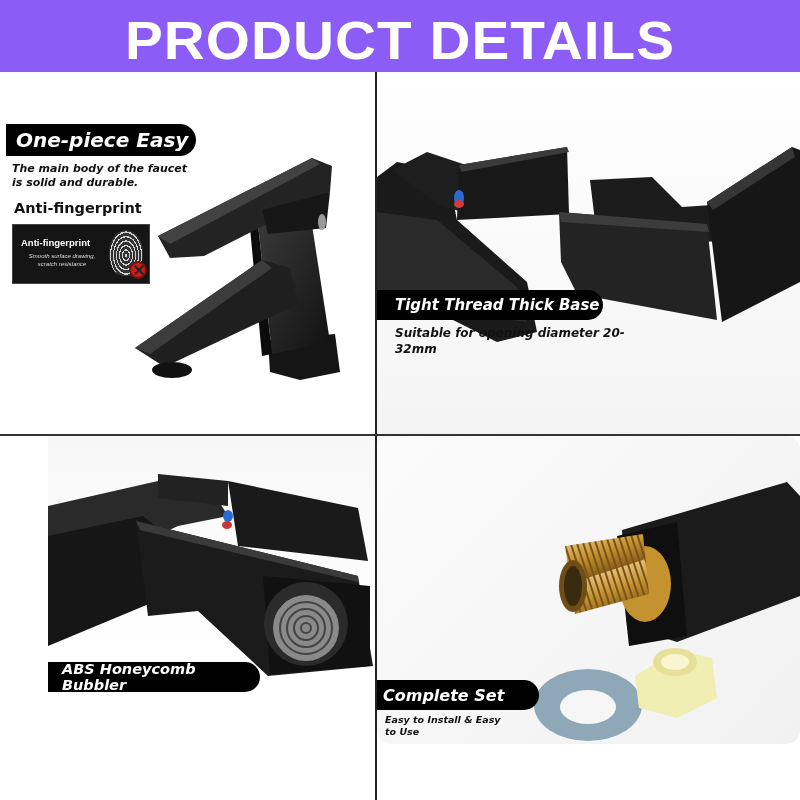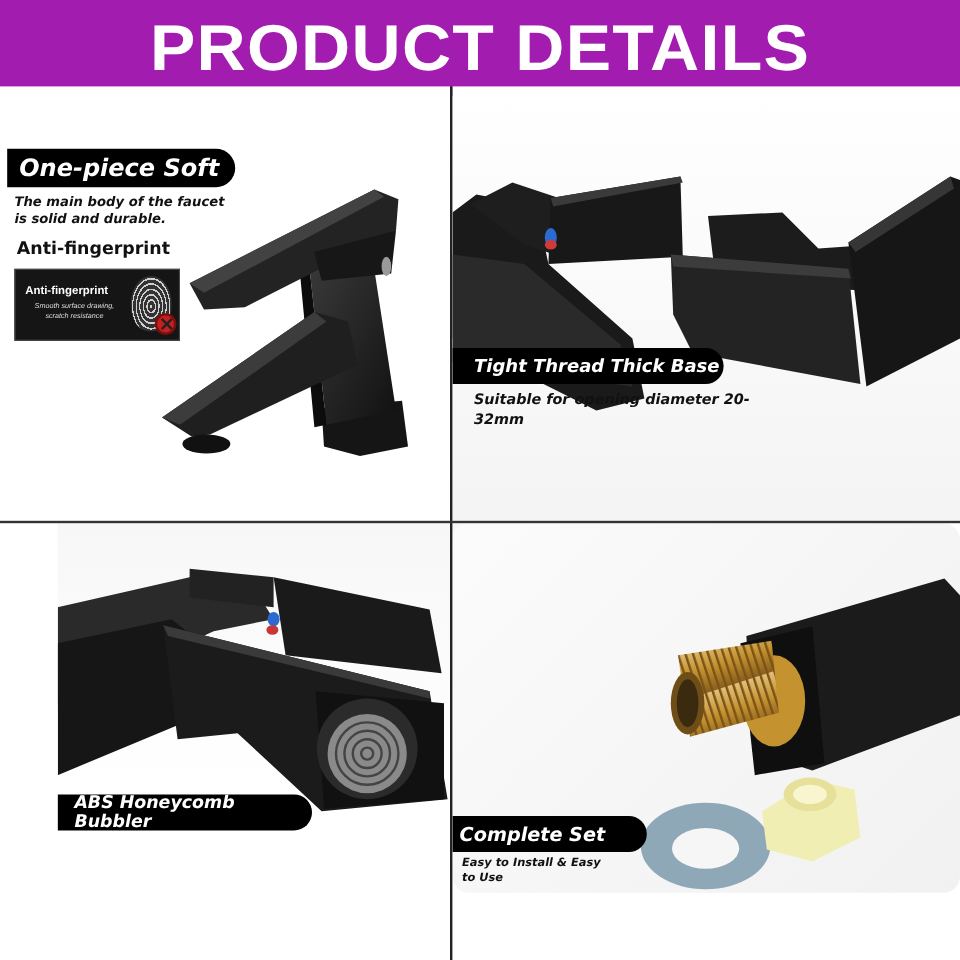--- a/index.html
+++ b/index.html
@@ -1,21 +1,21 @@
 <!DOCTYPE html>
 <html><head>
   <meta charset="utf-8">
   <style>
     * { margin: 0; padding: 0; box-sizing: border-box; }
     html, body { width: 800px; height: 800px; background: #ffffff; overflow: hidden; }
     body { position: relative; font-family: "DejaVu Sans", sans-serif; }
 
     .header {
       position: absolute; left: 0; top: 0; width: 800px; height: 80px;
-      background: #a21caf; display: flex; align-items: center; justify-content: center;
+      background: #8b5cf6; display: flex; align-items: center; justify-content: center;
     }
     .header-title {
       color: #ffffff; font-family: "Liberation Sans", sans-serif; font-weight: 700;
       font-size: 54px; letter-spacing: 1px; transform: scaleX(1.05);
     }
 
     .vdivider { position: absolute; left: 375px; top: 72px; width: 2px; height: 728px; background: #222; }
     .hdivider { position: absolute; left: 0; top: 434px; width: 800px; height: 2px; background: #333; }
 
     .panel { position: absolute; overflow: hidden; background: #fff; }
@@ -91,21 +91,21 @@
     <polygon points="135,276 262,188 290,196 298,232 175,290 160,292" fill="#1f1f1f"></polygon>
     <polygon points="135,276 262,188 272,196 150,282" fill="#3c3c3c"></polygon>
     <ellipse cx="172" cy="298" rx="20" ry="8" fill="#111"></ellipse>
 
     <polygon points="158,164 312,86 332,94 330,120 204,184 170,186" fill="#232323"></polygon>
     <polygon points="158,164 312,86 320,92 170,172" fill="#424242"></polygon>
     <polygon points="262,138 330,120 326,156 268,162" fill="#171717"></polygon>
     <ellipse cx="322" cy="150" rx="4" ry="8" fill="#9a9a9a"></ellipse>
   </svg>
 
-  <div class="pill">One-piece Soft</div>
+  <div class="pill">One-piece Easy</div>
   <div class="caption">The main body of the faucet is solid and durable.</div>
   <div class="af-title">Anti-fingerprint</div>
   <div class="af-card">
     <div class="af-card-title">Anti-fingerprint</div>
     <div class="af-card-sub">Smooth surface drawing, scratch resistance</div>
     <div class="af-print"></div>
     <div class="af-no"></div>
   </div>
 </div>
 

